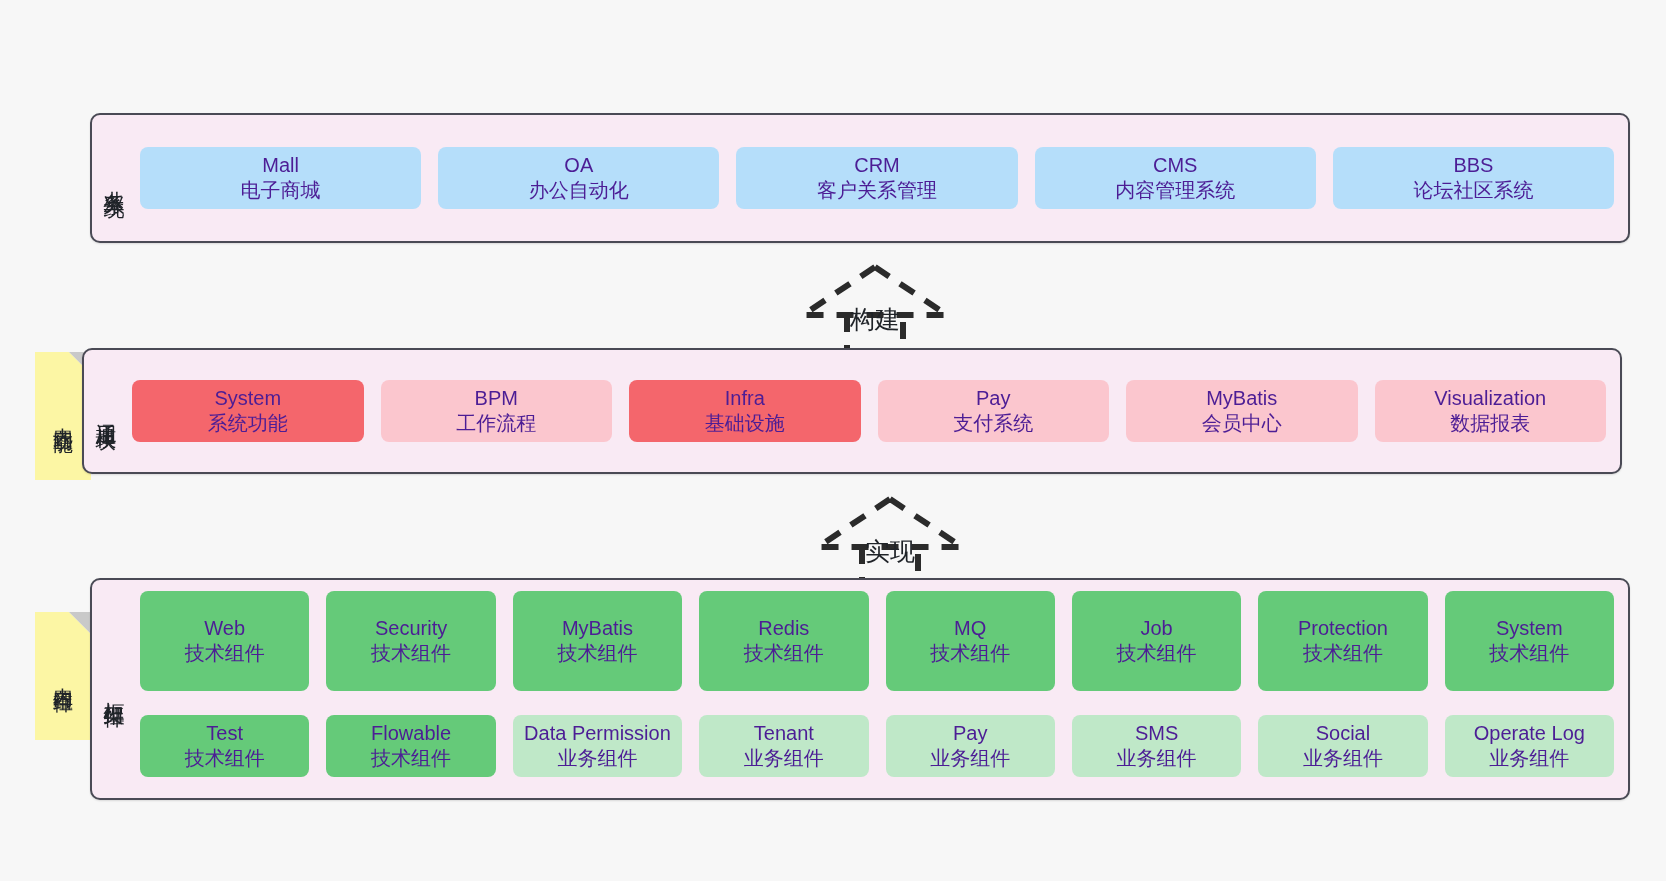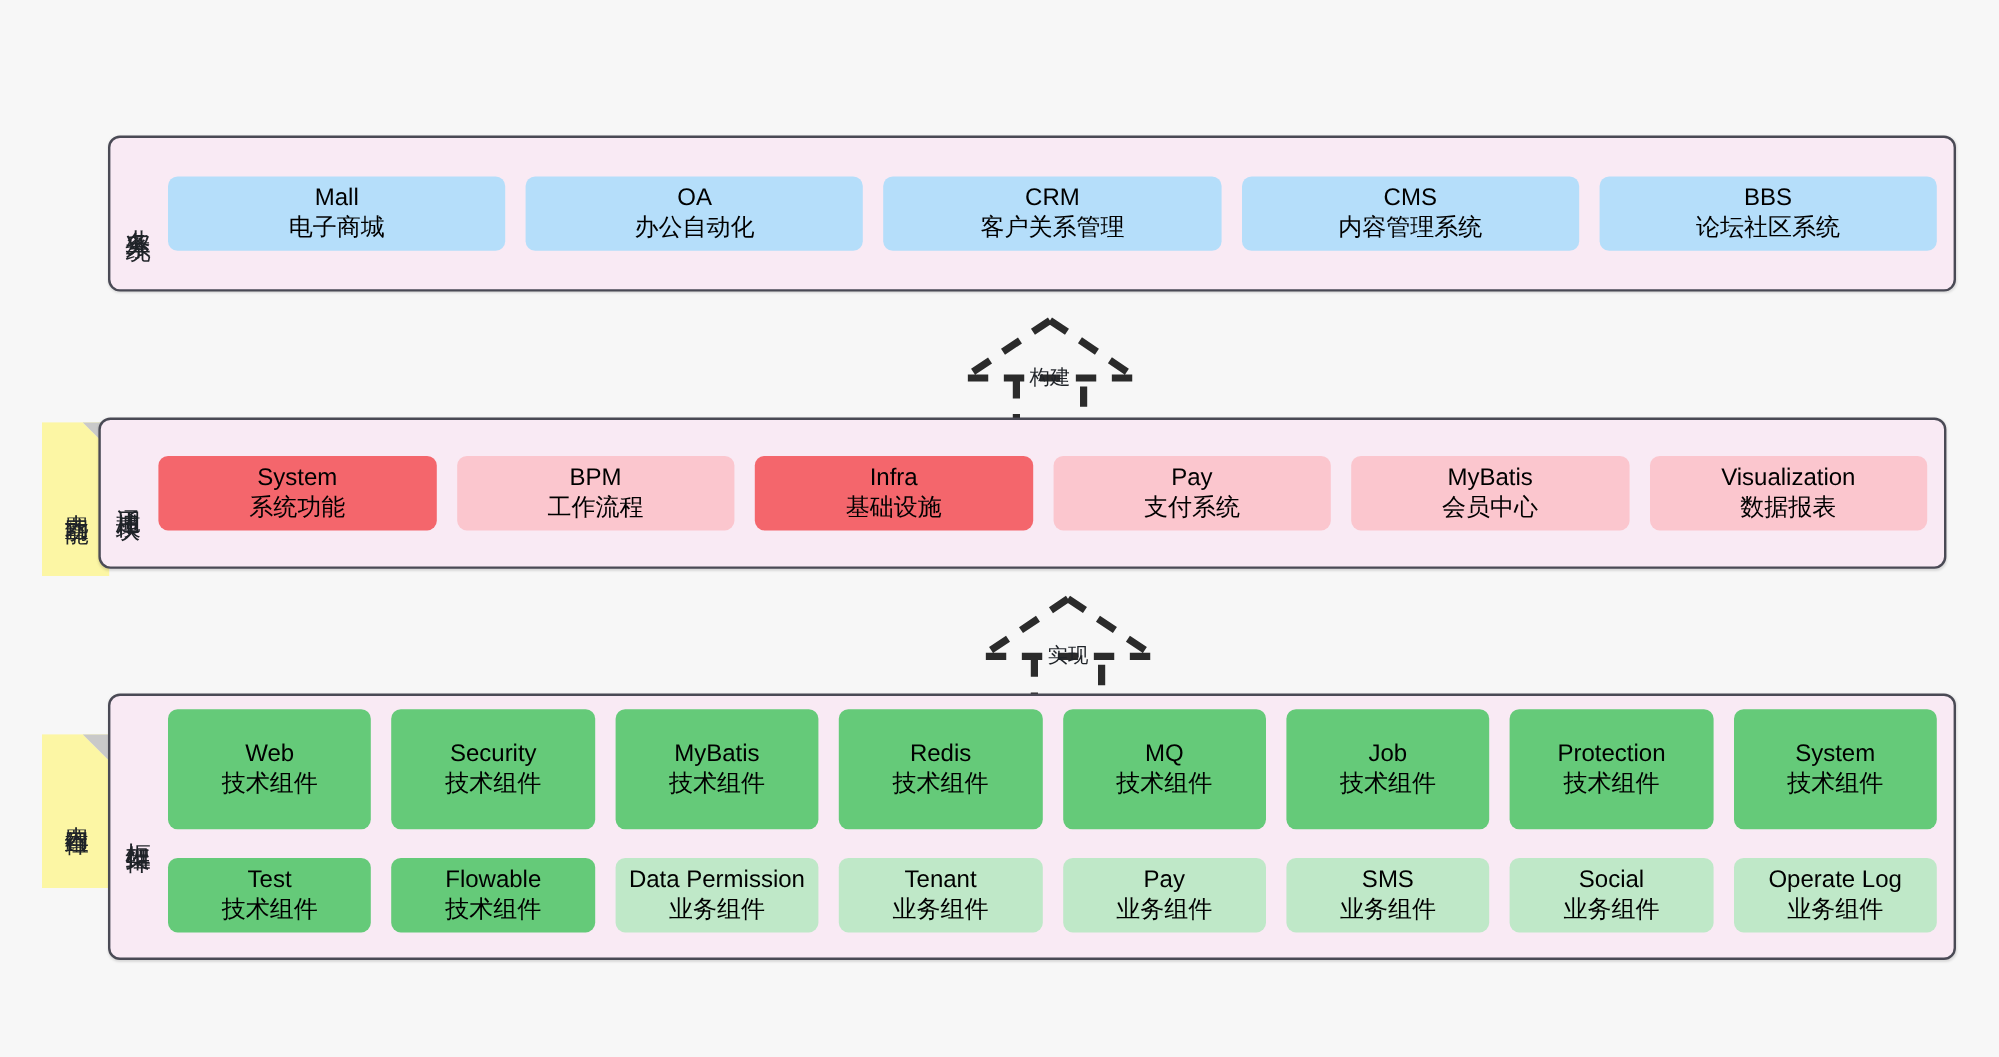--- a/index.html
+++ b/index.html
@@ -58,21 +58,21 @@
 
   
   .card {
     flex: 1 1 0;
     border-radius: 8px;
     display: flex;
     flex-direction: column;
     align-items: center;
     justify-content: center;
     text-align: center;
-    color: #000000;
+    color: #4c1d95;
     font-size: 20px;
     line-height: 1.25;
     padding: 6px 4px;
     box-sizing: border-box;
     cursor: pointer;
   }
   .card .c-title { white-space: nowrap; }
   .card .c-sub  { white-space: nowrap; }
   .card.wrap .c-title { white-space: normal; }
 
@@ -120,21 +120,21 @@
     position: absolute;
     width: 160px;
     height: 100px;
   }
   .connector svg { display: block; width: 100%; height: 100%; overflow: visible; }
   .connector .conn-label {
     position: absolute;
     left: 50%;
     transform: translateX(-50%);
     top: 40px;
-    font-size: 17px;
+    font-size: 25px;
     color: #1f2328;
     background: transparent;
     padding: 0 2px;
     white-space: nowrap;
     user-select: none;
   }
 </style>
 </head>
 <body>
 

